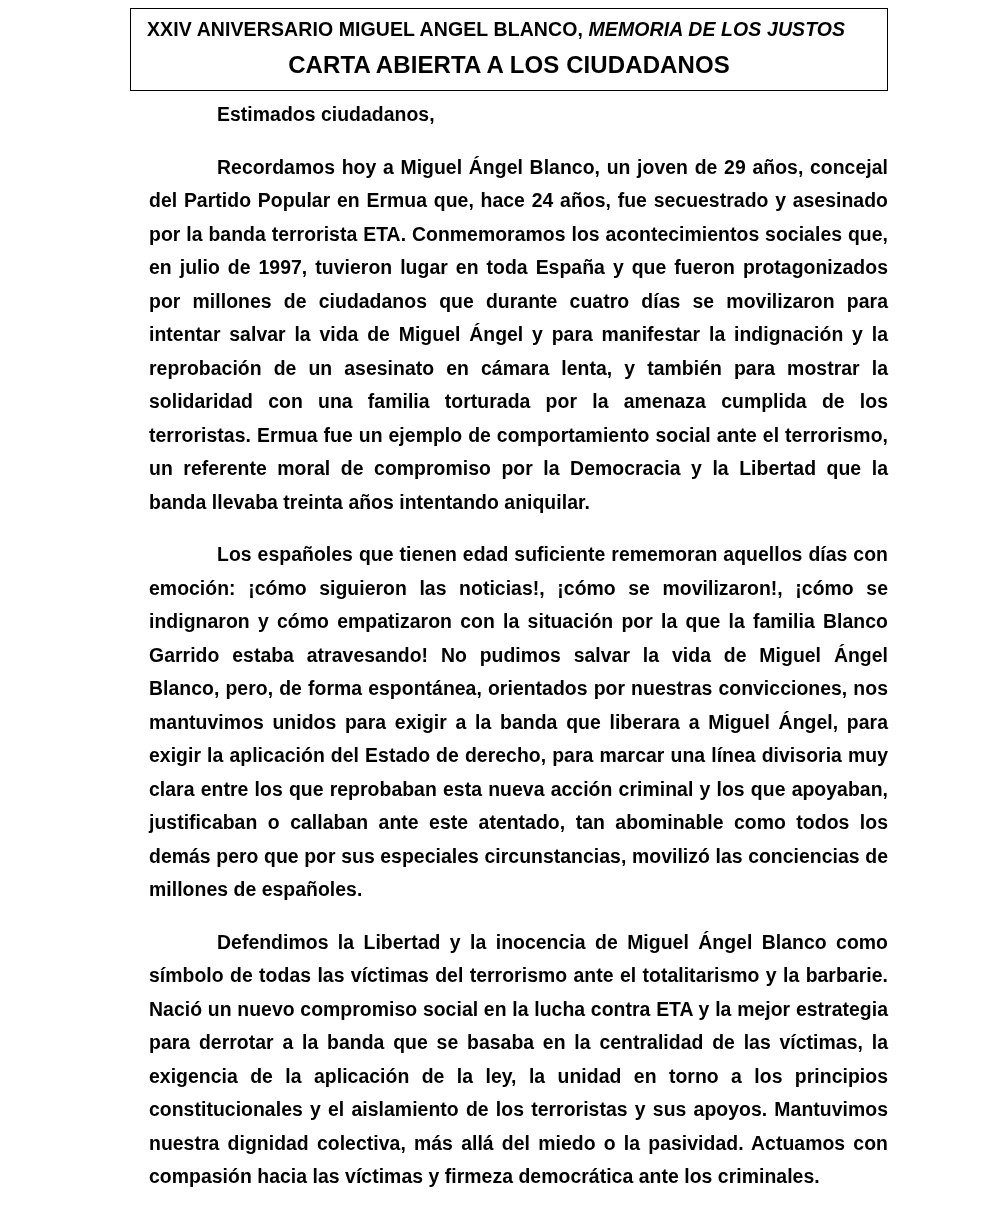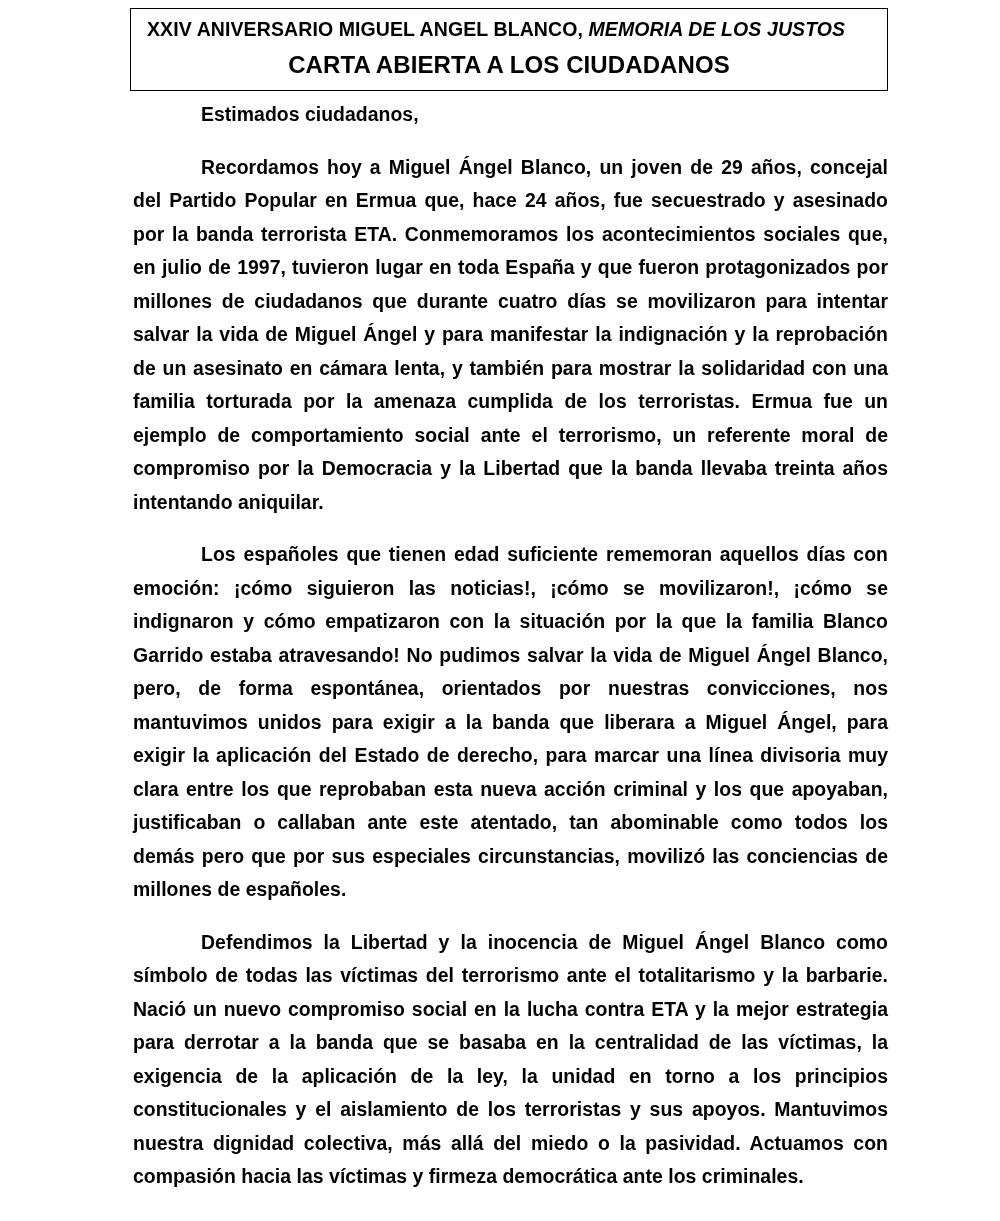--- a/index.html
+++ b/index.html
@@ -56,21 +56,21 @@
     top: 98px;
     width: 755px;
     font-size: 19.4px;
     font-weight: bold;
     line-height: 33.5px;
     text-align: justify;
     text-justify: inter-word;
     letter-spacing: 0.05px;
   }
   .para {
-    margin: 0 0 19px 0;
+    margin: 0 0 19px 16px;
     text-indent: 68px;
     text-align: justify;
   }
   .para:last-child {
     margin-bottom: 0;
   }
 </style>
 </head>
 <body>
 

